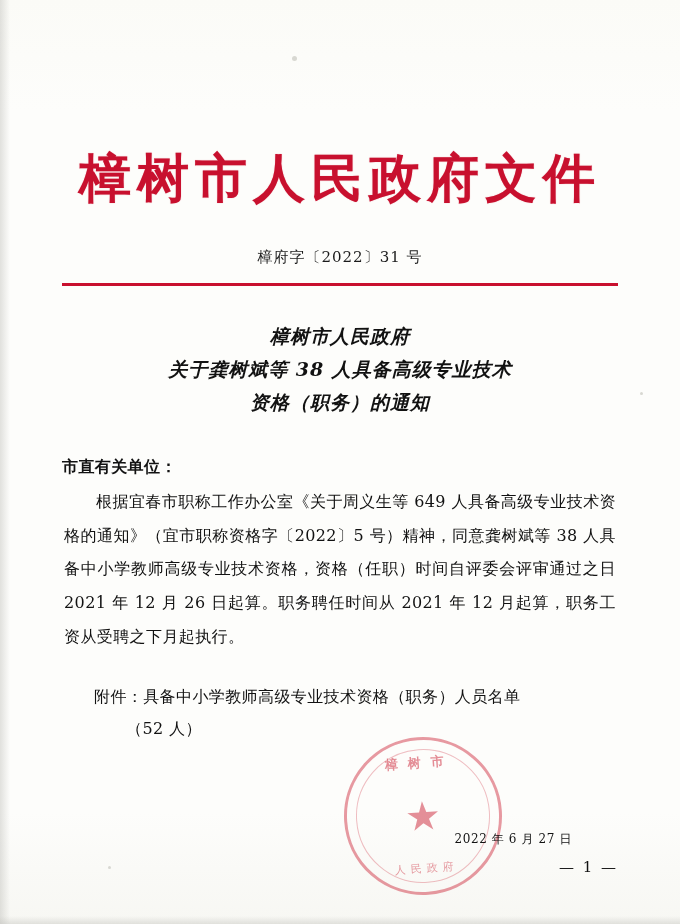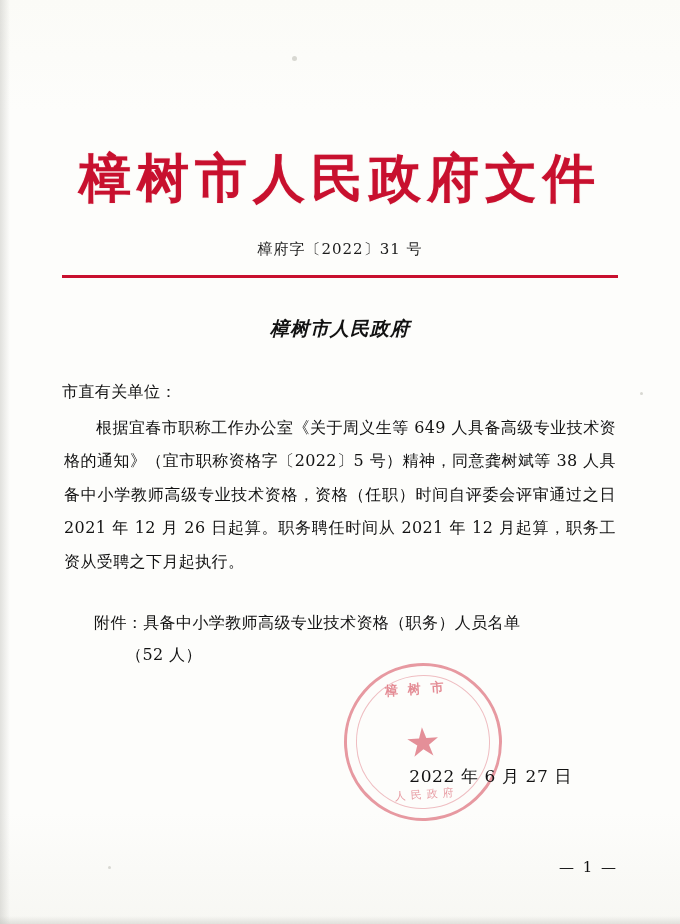--- a/index.html
+++ b/index.html
@@ -48,21 +48,21 @@
     font-weight: 700;
     font-size: 52px;
     letter-spacing: 6px;
     line-height: 1.15;
     white-space: nowrap;
     text-shadow: 0 0 1px rgba(200,16,46,0.45);
   }
 
   .doc-number {
     text-align: center;
-    margin-top: 32px;
+    margin-top: 40px;
     font-size: 15px;
     color: #1b1b1b;
     letter-spacing: 1px;
   }
 
   .red-rule {
     margin: 16px 0 0 0;
     height: 3px;
     background: #c8102e;
     width: 100%;
@@ -86,21 +86,21 @@
   
   .body-block {
     margin-top: 30px;
     font-size: 16px;
     line-height: 2.1;
     color: #121212;
     letter-spacing: 0.4px;
   }
   .salutation {
     margin: 0 0 2px 0;
-    font-weight: 400;
+    font-weight: 700;
   }
   .para {
     margin: 2px;
     text-indent: 2em;
     text-align: justify;
   }
 
   .attachment {
     margin-top: 28px;
     font-size: 16px;
@@ -162,22 +162,22 @@
     left: 0; right: 0;
     bottom: 16px;
     text-align: center;
     color: rgba(200, 20, 40, 0.55);
     font-size: 11px;
     letter-spacing: 5px;
   }
   .date {
     position: absolute;
     right: 46px;
-    top: 88px;
-    font-size: 17px;
+    top: 80px;
+    font-size: 12px;
     color: #121212;
     letter-spacing: 0.6px;
   }
 
   .page-number {
     position: absolute;
     right: 62px;
     bottom: 48px;
     font-size: 15px;
     color: #121212;
@@ -227,20 +227,22 @@
     <div class="masthead">
       <div class="masthead-title">樟树市人民政府文件</div>
     </div>
 
     <div class="doc-number">樟府字〔2022〕31 号</div>
 
     <div class="red-rule"></div>
 
     <div class="doc-title">
       <span class="line">樟树市人民政府</span>
+      <span class="line">关于龚树斌等 38 人具备高级专业技术</span>
+      <span class="line">资格（职务）的通知</span>
     </div>
 
     <div class="body-block">
       <p class="salutation">市直有关单位：</p>
       <p class="para">根据宜春市职称工作办公室《关于周义生等 649 人具备高级专业技术资格的通知》（宜市职称资格字〔2022〕5 号）精神，同意龚树斌等 38 人具备中小学教师高级专业技术资格，资格（任职）时间自评委会评审通过之日 2021 年 12 月 26 日起算。职务聘任时间从 2021 年 12 月起算，职务工资从受聘之下月起执行。</p>
     </div>
 
     <div class="attachment">
       <div class="a-line1">附件：具备中小学教师高级专业技术资格（职务）人员名单</div>
       <div class="a-line2">（52 人）</div>

